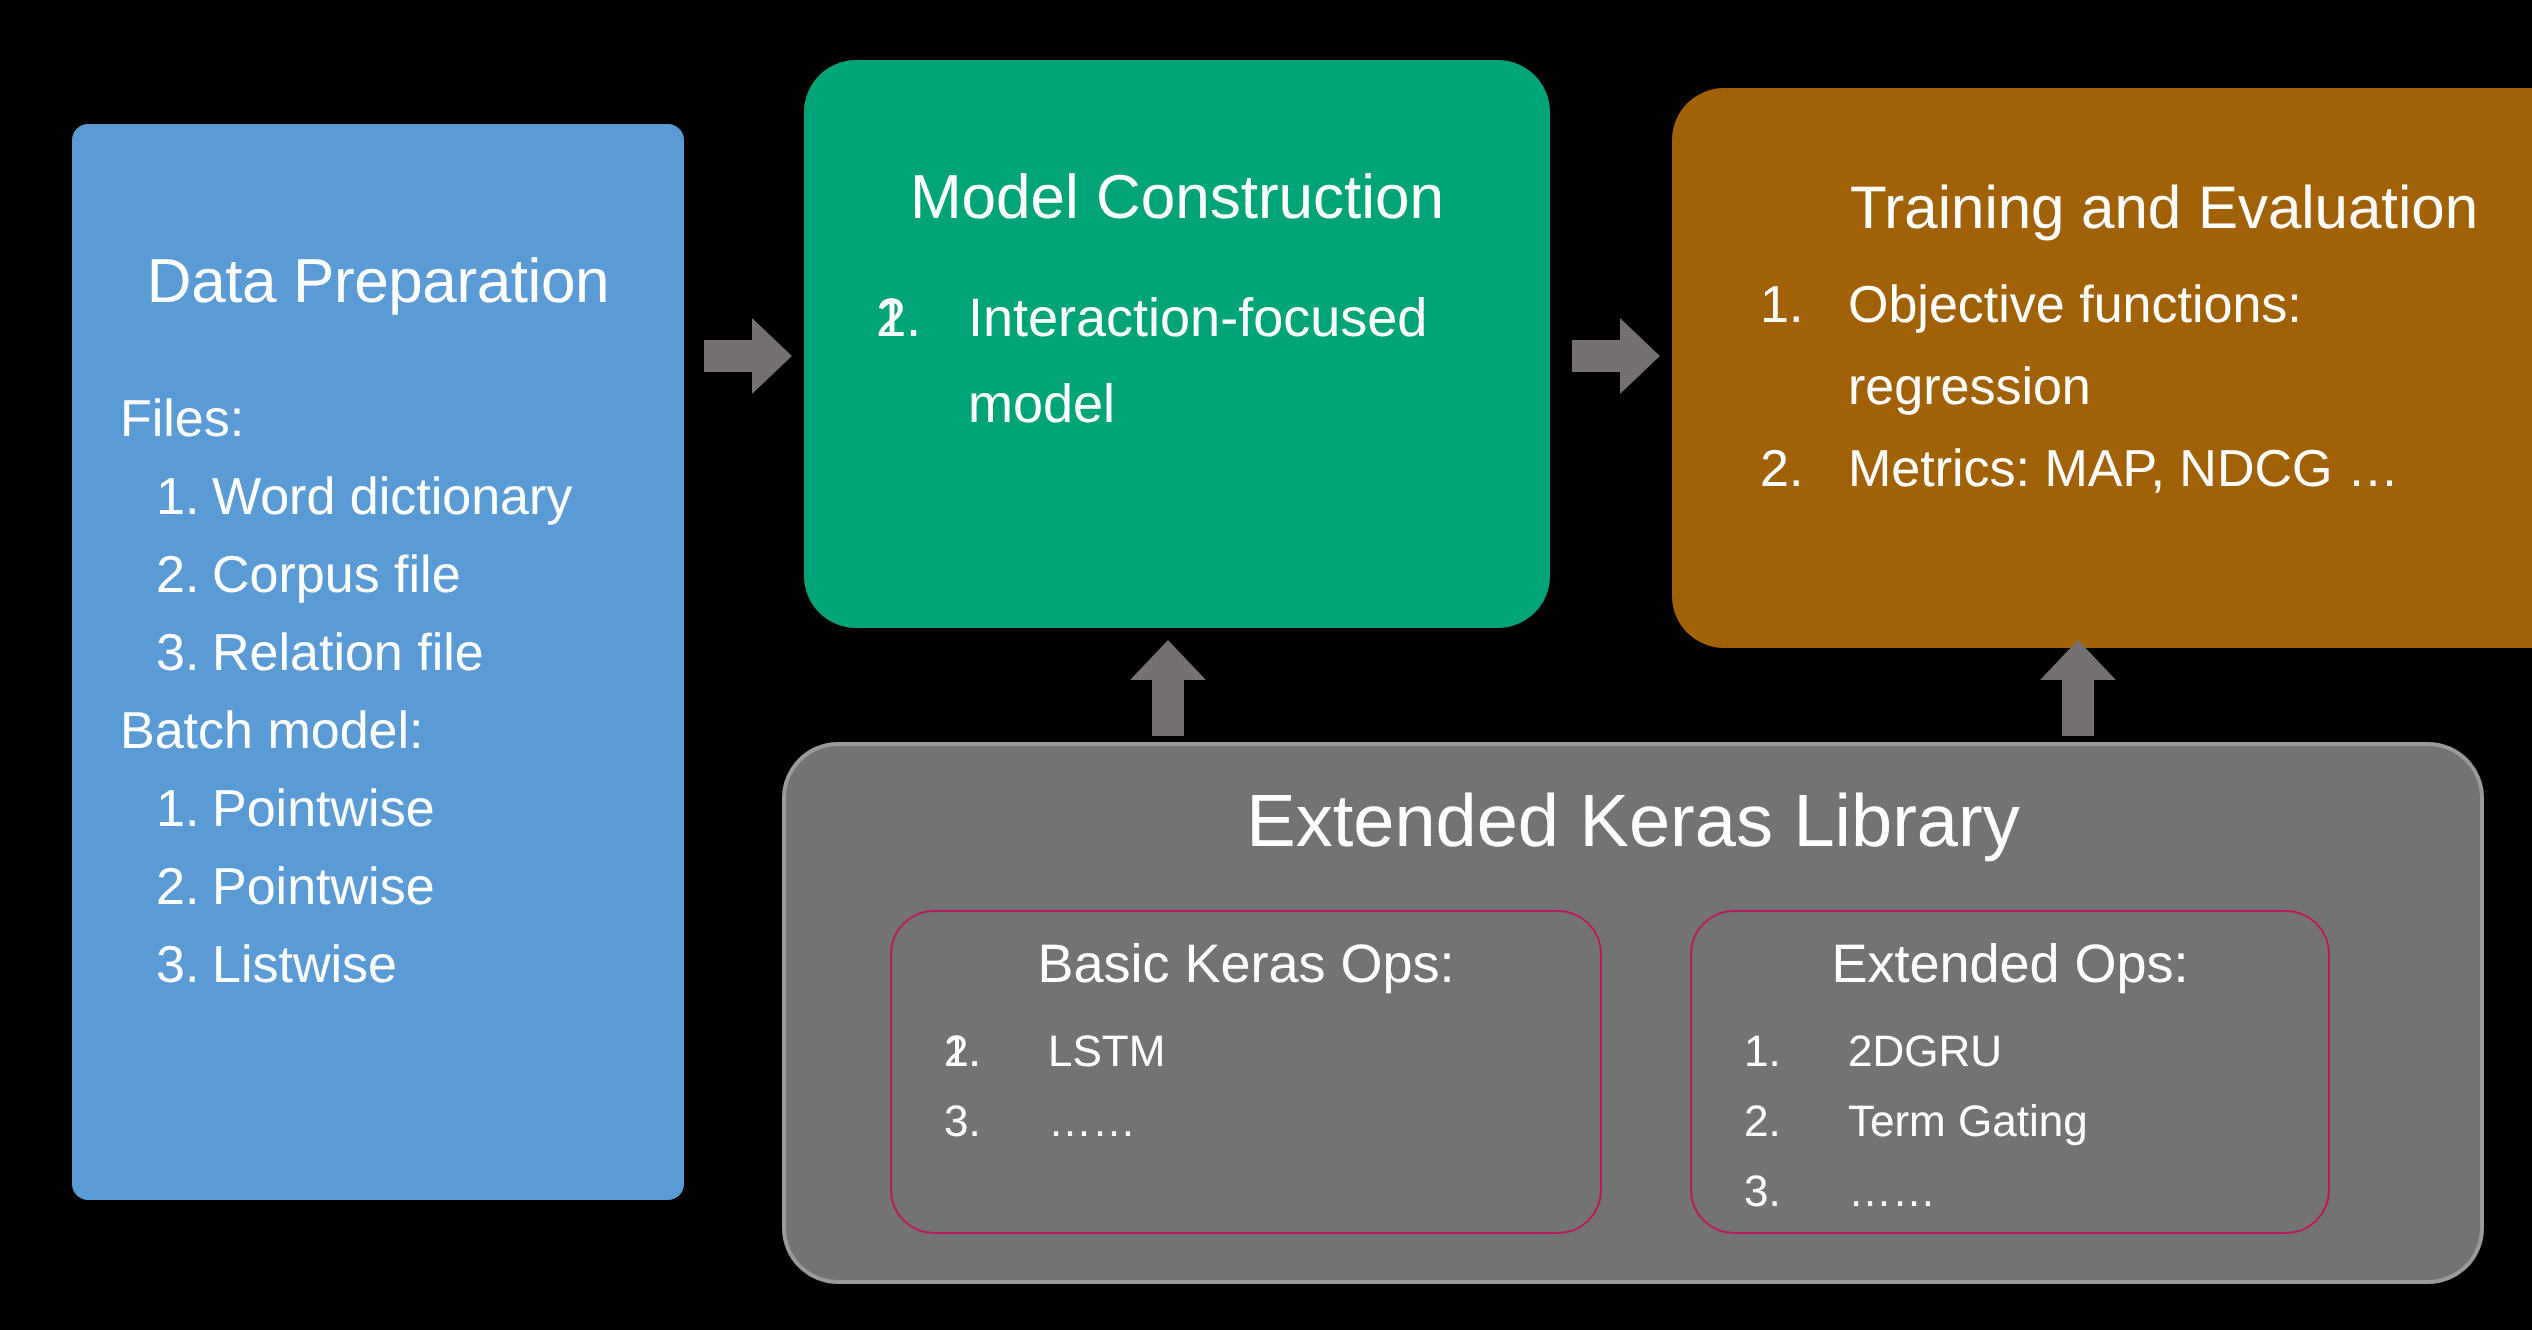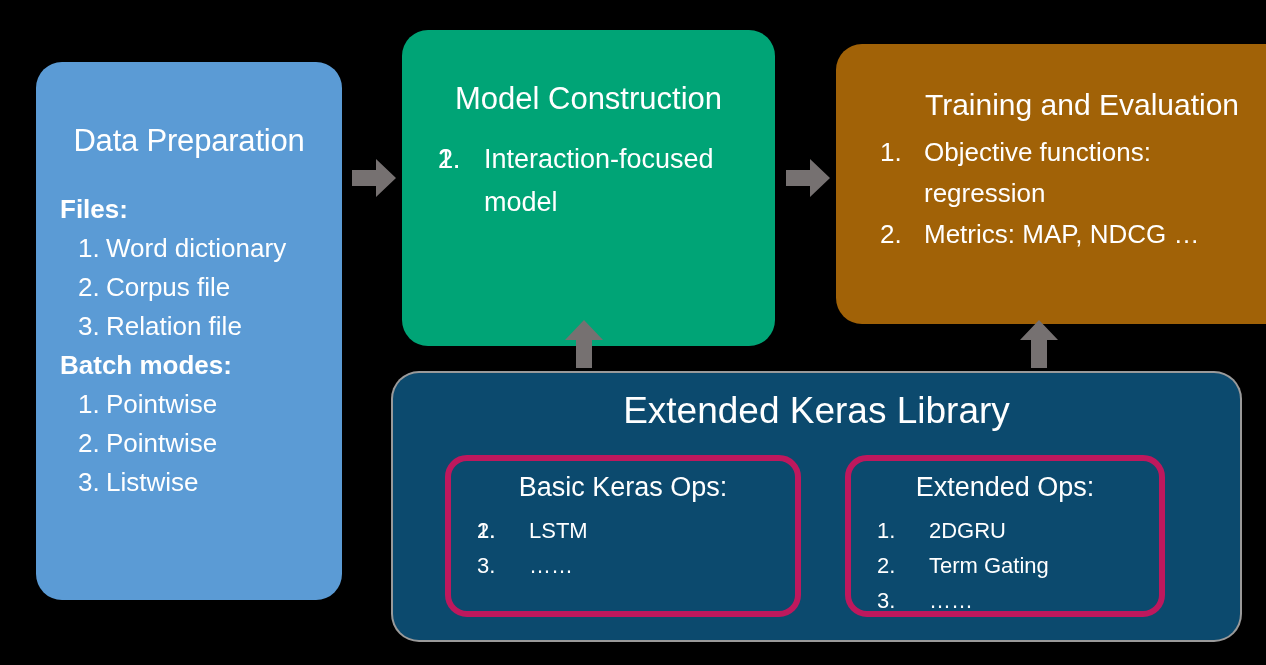--- a/index.html
+++ b/index.html
@@ -26,42 +26,42 @@
     color: #ffffff;
   }
 
   
   #box-data-prep {
     left: 36px;
     top: 62px;
     width: 306px;
     height: 538px;
     background: #5b9bd5;
-    border-radius: 26px;
+    border-radius: 8px;
     padding: 0;
   }
   #box-data-prep .title {
     position: absolute;
     left: 0;
     right: 0;
     top: 62px;
     text-align: center;
     font-size: 31px;
     line-height: 1.1;
     letter-spacing: -0.2px;
   }
   #box-data-prep .body {
     position: absolute;
     left: 24px;
     right: 8px;
     top: 128px;
     font-size: 26px;
     line-height: 39px;
   }
-  .plainline { white-space: nowrap; font-weight: bold; }
+  .plainline { white-space: nowrap; }
   .numlist {
     list-style: none;
     margin: 0;
     padding: 0;
   }
   .numlist li {
     position: relative;
     padding-left: 46px;
   }
   .numlist li .num {
@@ -69,21 +69,21 @@
     left: 18px;
     top: 0;
   }
   .numlist li .txt { display: block; }
 
   
   #box-model {
     left: 402px;
     top: 30px;
     width: 373px;
-    height: 316px;
+    height: 284px;
     background: #00a476;
     border-radius: 26px;
   }
   #box-model .title {
     position: absolute;
     left: 0; right: 0;
     top: 52px;
     text-align: center;
     font-size: 31px;
     line-height: 1.1;
@@ -130,36 +130,36 @@
     display: block;
     padding-left: 0;
   }
 
   
   #box-keras {
     left: 393px;
     top: 373px;
     width: 847px;
     height: 267px;
-    background: #0c4a6e;
+    background: #737373;
     border-radius: 26px;
     box-shadow: 0 0 0 2px #9a9a9a;
   }
   #box-keras .title {
     position: absolute;
     left: 0; right: 0;
     top: 18px;
     text-align: center;
     font-size: 37px;
     line-height: 1.1;
   }
   .subbox {
     position: absolute;
     box-sizing: border-box;
-    border: 6px solid #be185d;
+    border: 1px solid #be185d;
     border-radius: 22px;
     top: 82px;
     height: 162px;
     color: #ffffff;
   }
   #subbox-basic { left: 52px; width: 356px; }
   #subbox-ext   { left: 452px; width: 320px; }
   .subbox .sub-title {
     position: absolute;
     left: 0; right: 0;
@@ -201,21 +201,21 @@
         </li>
         <li>
           <span class="num">2.</span>
           <span class="txt">Corpus file</span>
         </li>
         <li>
           <span class="num">3.</span>
           <span class="txt">Relation file</span>
         </li>
       </ul>
-      <div class="plainline">Batch modes:</div>
+      <div class="plainline">Batch model:</div>
       <ul class="numlist">
         <li>
           <span class="num">1.</span>
           <span class="txt">Pointwise</span>
         </li>
         <li>
           <span class="num">2.</span>
           <span class="txt">Pointwise</span>
         </li>
         <li>

